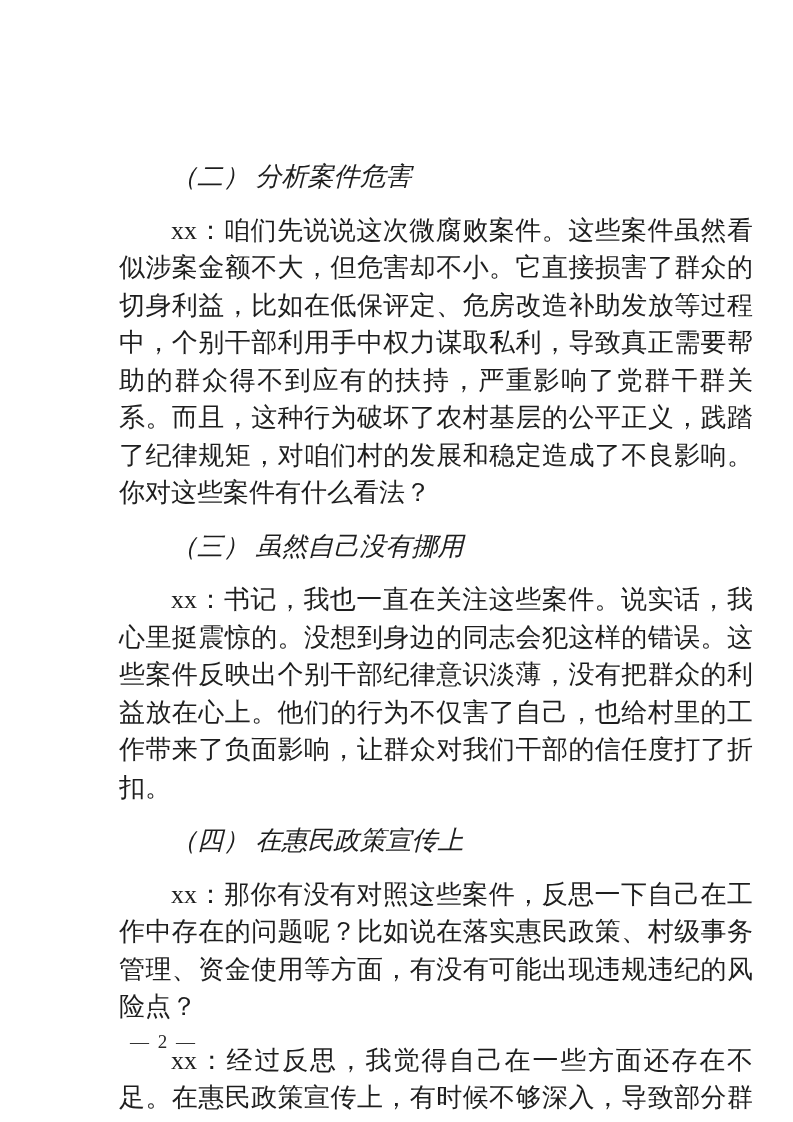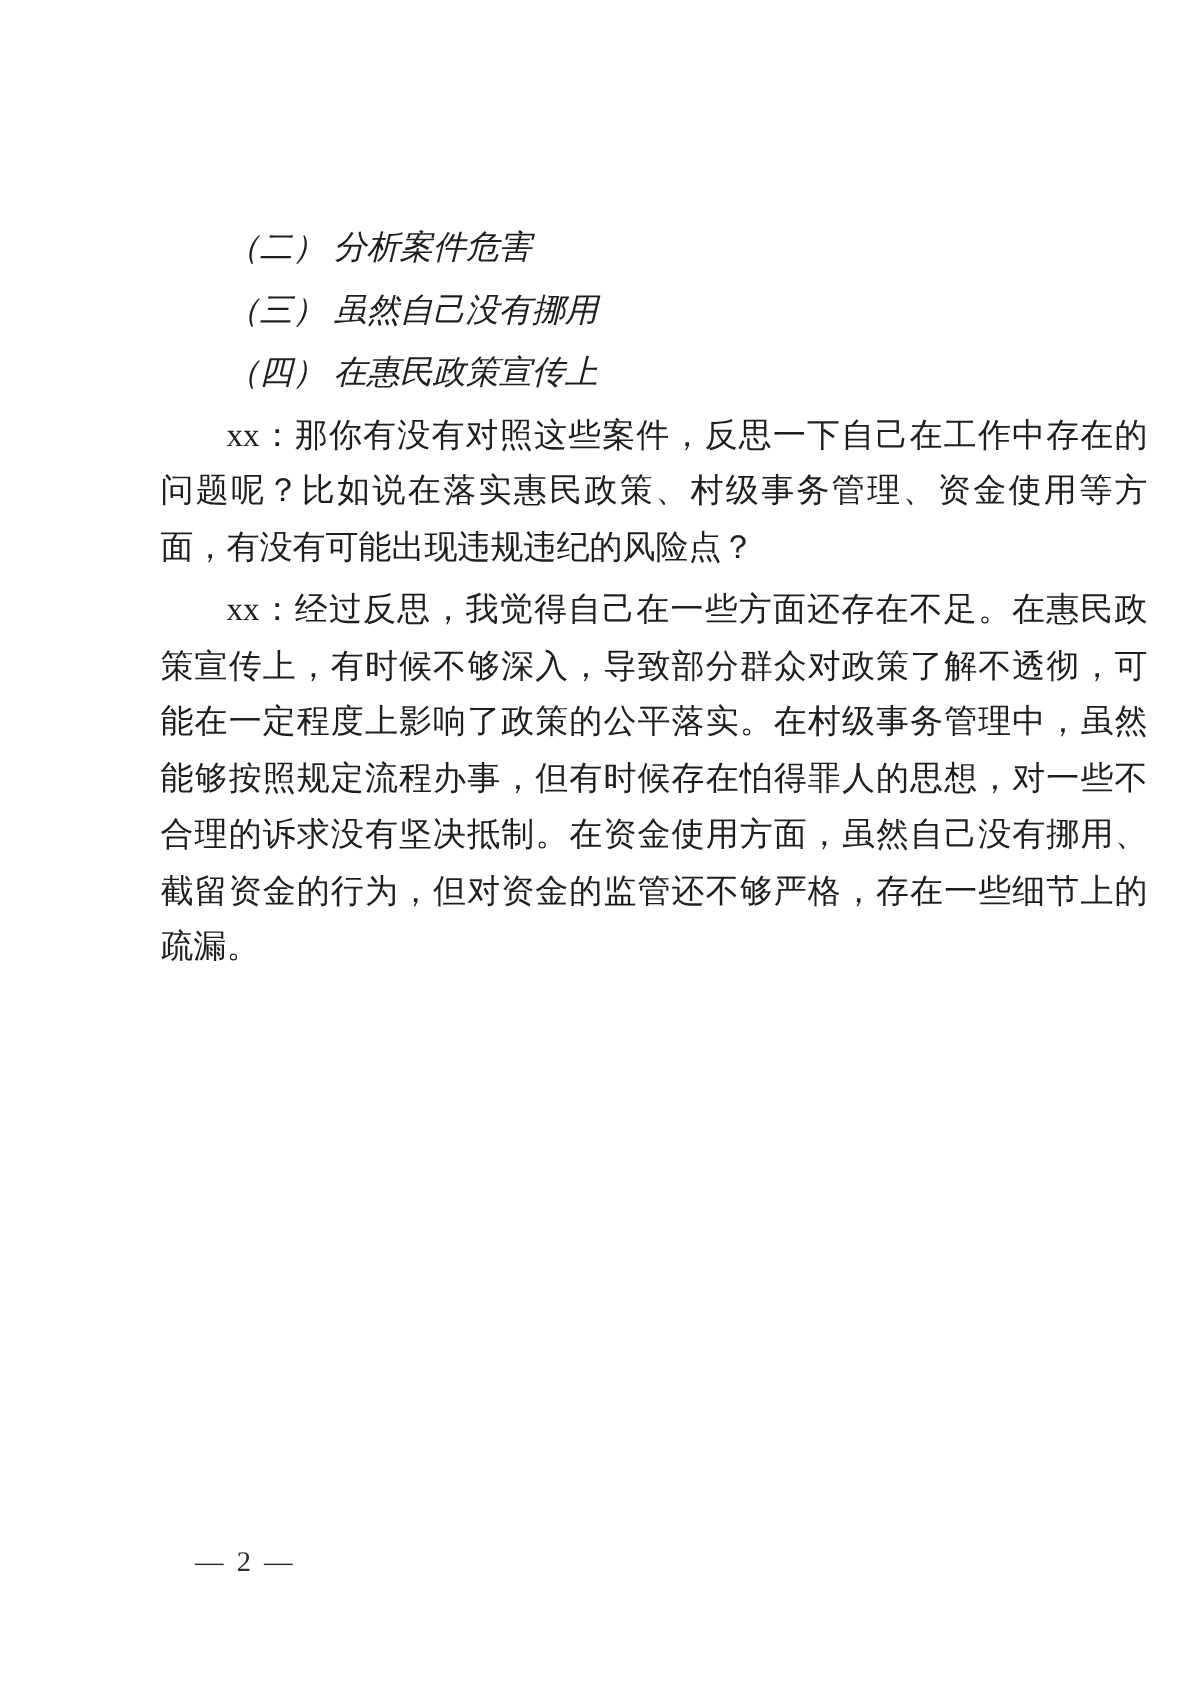--- a/index.html
+++ b/index.html
@@ -17,23 +17,23 @@
     color: #1e1e1e;
   }
   .doc-body {
     position: absolute;
     left: 103px;
     top: 142px;
     width: 666px;
   }
   .doc-body p,
   .doc-body h3 {
-    margin: 4px;
+    margin: 16px;
     padding: 0;
-    font-size: 22px;
+    font-size: 26px;
     line-height: 37.5px;
     font-weight: normal;
     text-align: justify;
     text-justify: inter-ideograph;
     text-indent: 2em;
     word-break: break-all;
   }
   .doc-heading {
     font-weight: 600;
     font-style: italic;
@@ -52,23 +52,25 @@
 </style>
 </head>
 <body>
 
 <div class="page">
 
   <main class="doc-body">
 
     <h3 class="doc-heading">（二） 分析案件危害</h3>
 
+    <p class="doc-para">xx：咱们先说说这次微腐败案件。这些案件虽然看似涉案金额不大，但危害却不小。它直接损害了群众的切身利益，比如在低保评定、危房改造补助发放等过程中，个别干部利用手中权力谋取私利，导致真正需要帮助的群众得不到应有的扶持，严重影响了党群干群关系。而且，这种行为破坏了农村基层的公平正义，践踏了纪律规矩，对咱们村的发展和稳定造成了不良影响。你对这些案件有什么看法？</p>
 
     <h3 class="doc-heading">（三） 虽然自己没有挪用</h3>
 
+    <p class="doc-para">xx：书记，我也一直在关注这些案件。说实话，我心里挺震惊的。没想到身边的同志会犯这样的错误。这些案件反映出个别干部纪律意识淡薄，没有把群众的利益放在心上。他们的行为不仅害了自己，也给村里的工作带来了负面影响，让群众对我们干部的信任度打了折扣。</p>
 
     <h3 class="doc-heading">（四） 在惠民政策宣传上</h3>
 
     <p class="doc-para">xx：那你有没有对照这些案件，反思一下自己在工作中存在的问题呢？比如说在落实惠民政策、村级事务管理、资金使用等方面，有没有可能出现违规违纪的风险点？</p>
 
     <p class="doc-para">xx：经过反思，我觉得自己在一些方面还存在不足。在惠民政策宣传上，有时候不够深入，导致部分群众对政策了解不透彻，可能在一定程度上影响了政策的公平落实。在村级事务管理中，虽然能够按照规定流程办事，但有时候存在怕得罪人的思想，对一些不合理的诉求没有坚决抵制。在资金使用方面，虽然自己没有挪用、截留资金的行为，但对资金的监管还不够严格，存在一些细节上的疏漏。</p>
 
   </main>
 
   <footer class="page-footer">

